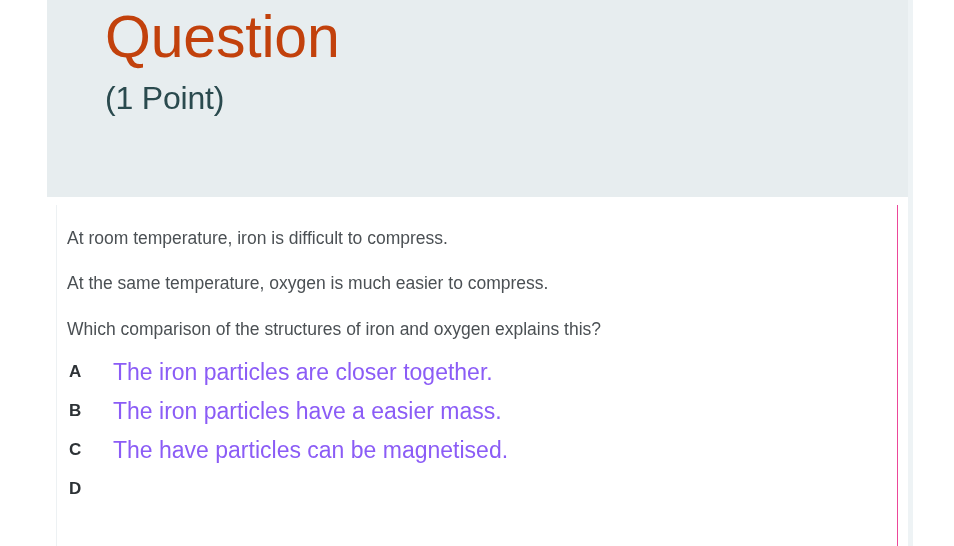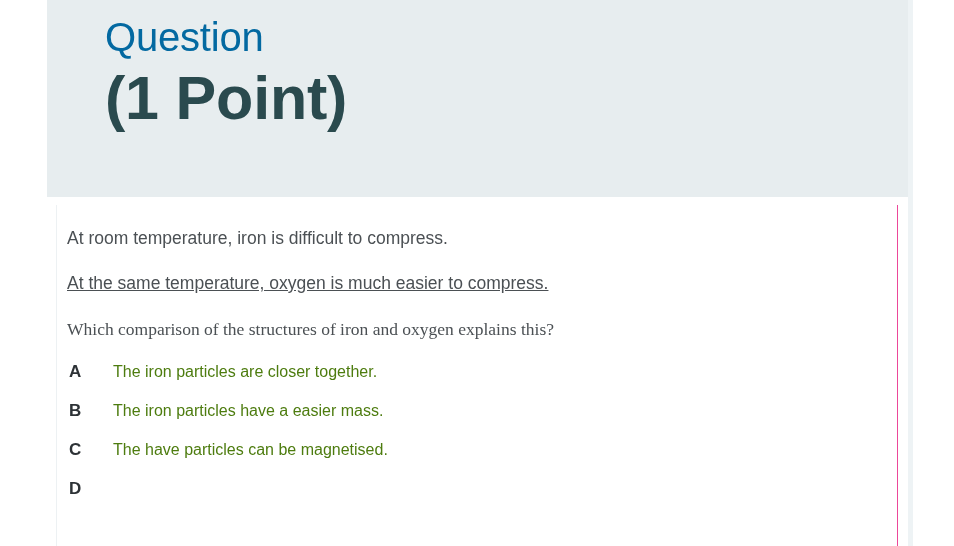--- a/index.html
+++ b/index.html
@@ -51,36 +51,36 @@
     top: 0px;
     width: 5px;
     height: 546px;
     background: #eef3f5;
   }
 
   .header-title {
     position: absolute;
     left: 58px;
     top: 8px;
-    font-size: 40px;
+    font-size: 59px;
     line-height: 58px;
     letter-spacing: -0.2px;
-    color: #0369a1;
+    color: #c2410c;
     font-weight: 400;
     white-space: nowrap;
   }
   .header-points {
     position: absolute;
     left: 58px;
     top: 69px;
-    font-size: 61px;
+    font-size: 32px;
     line-height: 58px;
     letter-spacing: -0.2px;
     color: #2a4a4e;
-    font-weight: 700;
+    font-weight: 400;
     white-space: nowrap;
   }
 
   
   .question-card {
     position: absolute;
     left: 56px;
     top: 205px;
     width: 842px;
     height: 349px;
@@ -92,22 +92,22 @@
 
   .stem {
     position: absolute;
     left: 10px;
     font-size: 17.5px;
     line-height: 22px;
     color: #4b5054;
     white-space: nowrap;
   }
   .stem-1 { top: 22px; }
-  .stem-2 { top: 67px; text-decoration: underline; }
-  .stem-3 { top: 113px; font-family: Liberation Serif, serif; }
+  .stem-2 { top: 67px; }
+  .stem-3 { top: 113px; }
 
   .options {
     position: absolute;
     left: 10px;
     top: 156px;
     width: 820px;
   }
   .option-row {
     position: relative;
     height: 39px;
@@ -118,23 +118,23 @@
     top: 0px;
     font-size: 17px;
     line-height: 22px;
     font-weight: 700;
     color: #2d3236;
   }
   .option-text {
     position: absolute;
     left: 46px;
     top: 0px;
-    font-size: 16px;
+    font-size: 23px;
     line-height: 22px;
-    color: #4d7c0f;
+    color: #8b5cf6;
     white-space: nowrap;
   }
 
   
   .scrollbar-track {
     position: absolute;
     right: 0px;
     top: 0px;
     width: 22px;
     height: 546px;

